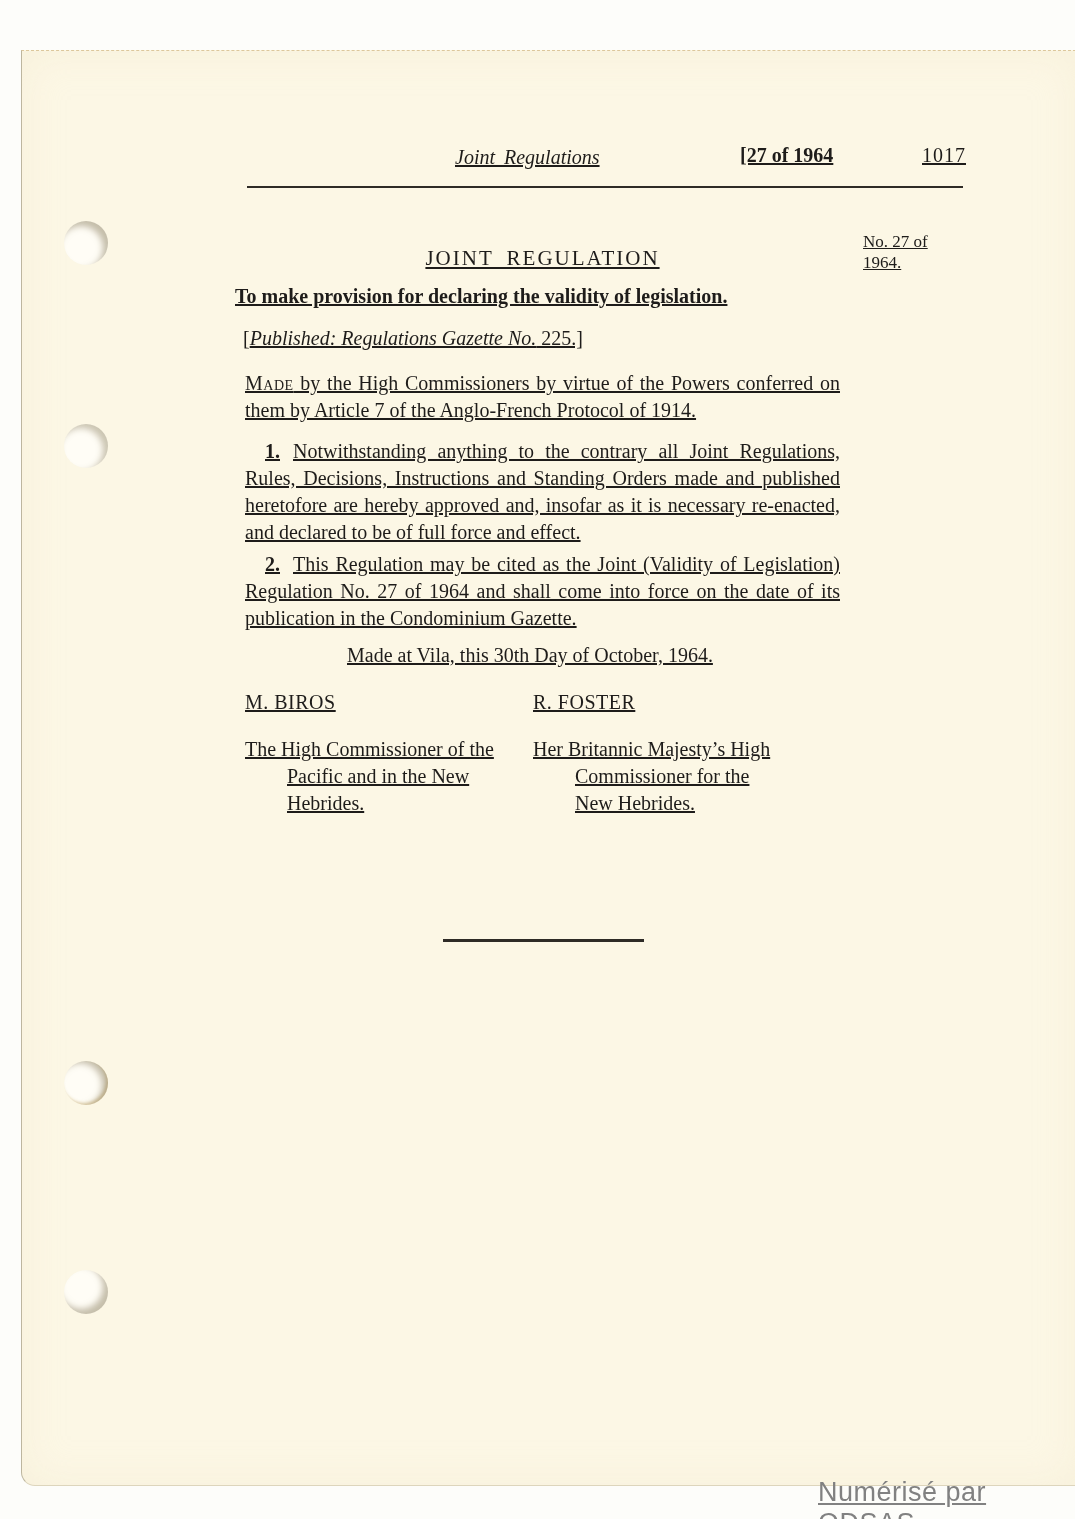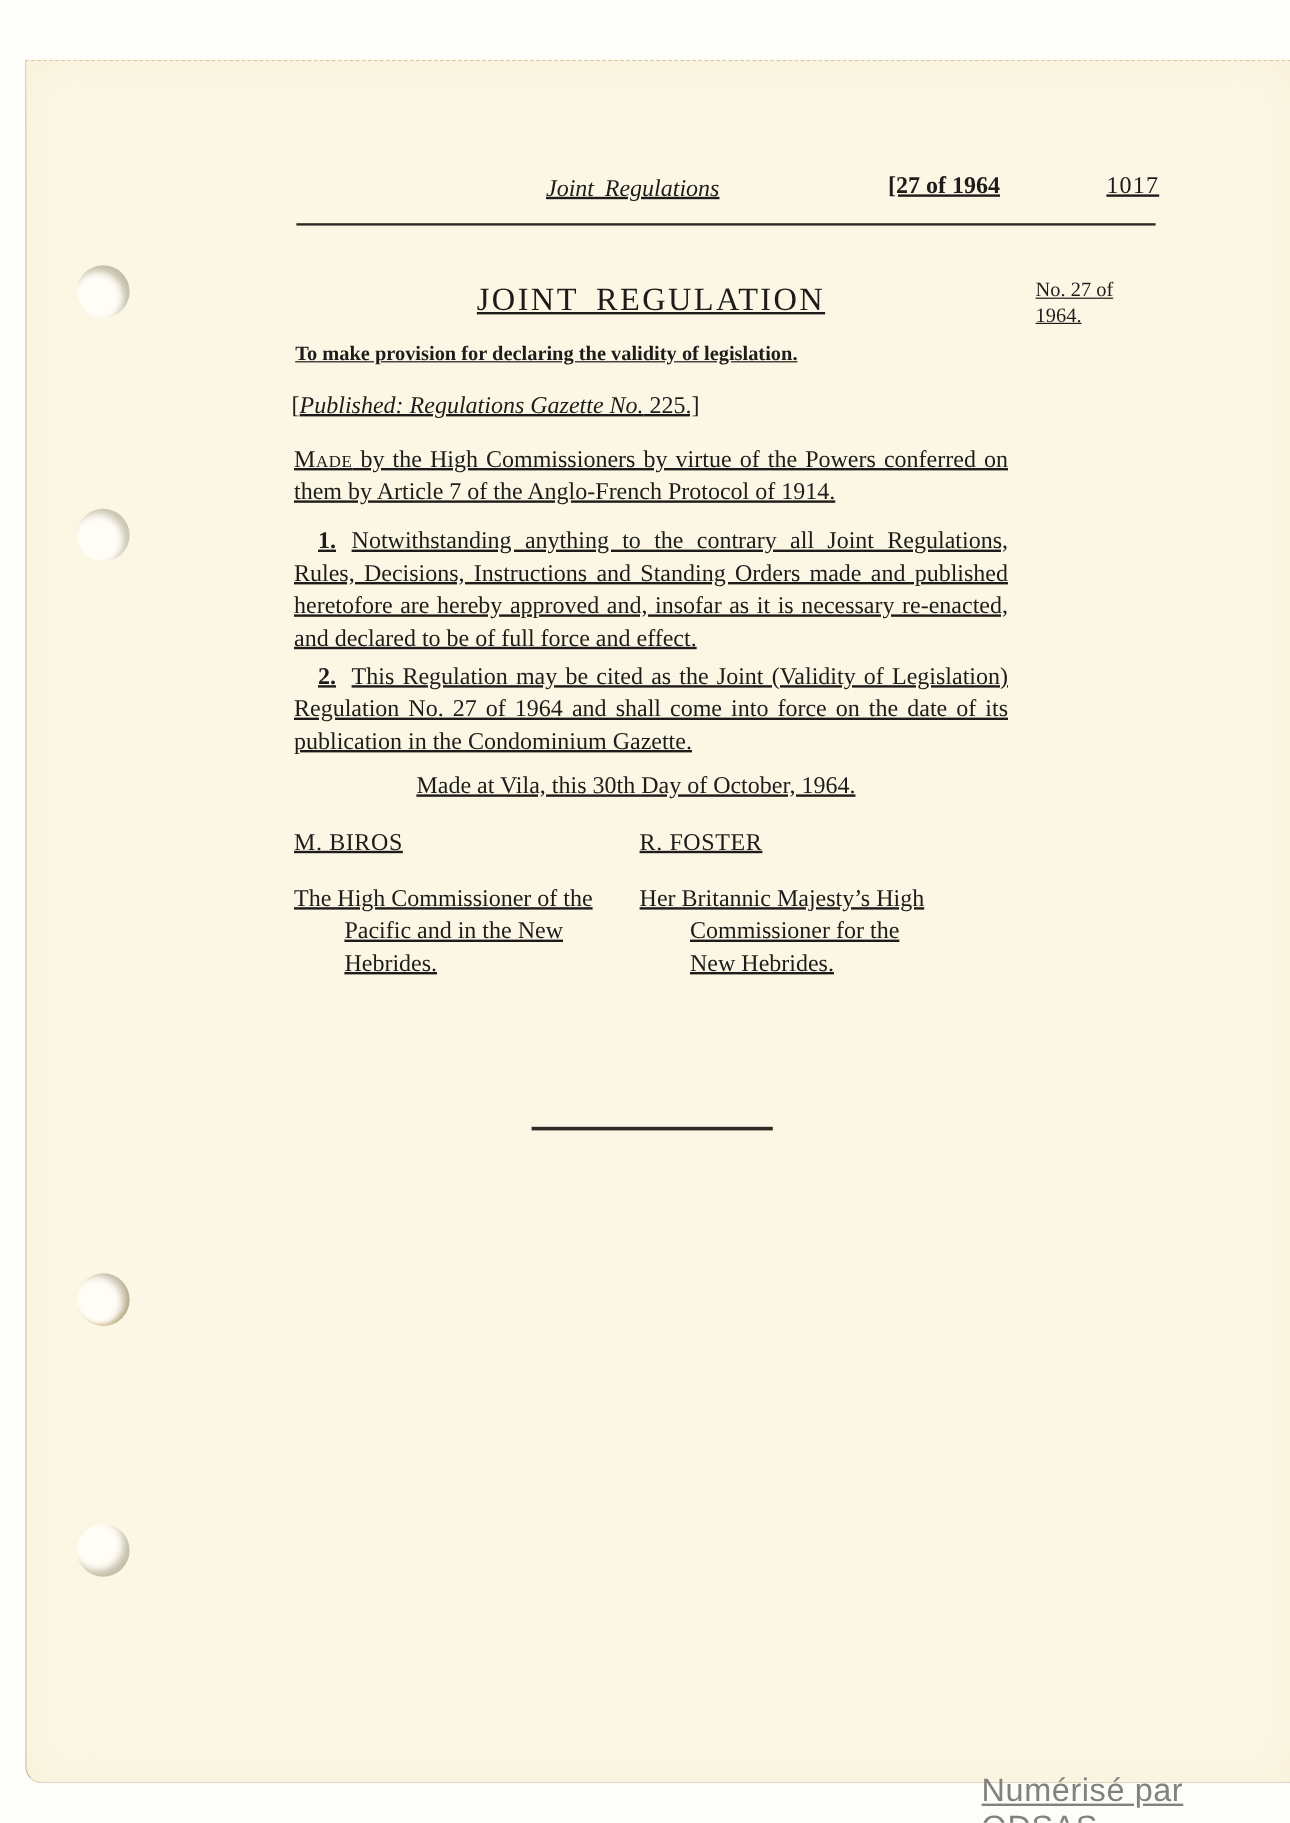--- a/index.html
+++ b/index.html
@@ -28,24 +28,24 @@
   .hole.h2{left:64px;top:424px;box-shadow:inset -5px 4px 6px rgba(140,128,96,0.45);}
   .hole.h3{left:64px;top:1061px;box-shadow:inset -6px 2px 6px rgba(140,128,96,0.5), inset -2px -2px 3px rgba(190,150,60,0.35);}
   .hole.h4{left:64px;top:1270px;box-shadow:inset -5px -5px 6px rgba(140,128,96,0.5);}
 
   .abs{position:absolute;text-decoration:underline;}
   .running-title{left:455px;top:146px;font-style:italic;font-size:20px;word-spacing:4px;}
   .citation{left:740px;top:144px;font-weight:bold;font-size:20px;text-align:right;}
   .page-num{left:922px;top:144px;font-size:20px;letter-spacing:1px;}
   .header-rule{left:247px;top:186px;width:716px;height:2px;background:#2e2b26;}
 
-  .reg-heading{left:245px;top:234px;width:595px;text-align:center;font-size:27px;letter-spacing:2px;word-spacing:6px;}
+  .reg-heading{left:245px;top:246px;width:595px;text-align:center;font-size:21px;letter-spacing:2px;word-spacing:6px;}
   .marginal-note{left:863px;top:231px;width:90px;font-size:17px;line-height:21px;}
 
-  .long-title{left:246px;top:285px;width:600px;font-weight:bold;font-size:17px;}
+  .long-title{left:235px;top:285px;width:600px;font-weight:bold;font-size:20px;}
   .published{left:243px;top:327px;font-size:20px;}
   .published .ital{font-style:italic;}
 
   .body-par{width:595px;font-size:20px;line-height:27px;text-align:justify;}
   .preamble{left:245px;top:370px;}
   .smallcaps{font-variant:small-caps;letter-spacing:0.5px;}
   .para1{left:245px;top:438px;text-indent:20px;}
   .para2{left:245px;top:551px;text-indent:20px;}
   .par-num{font-weight:bold;margin-right:13px;}
 

